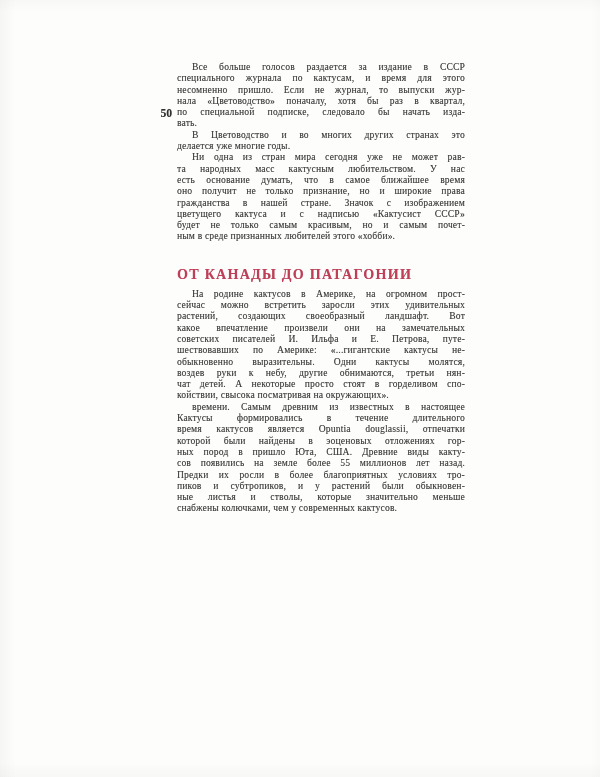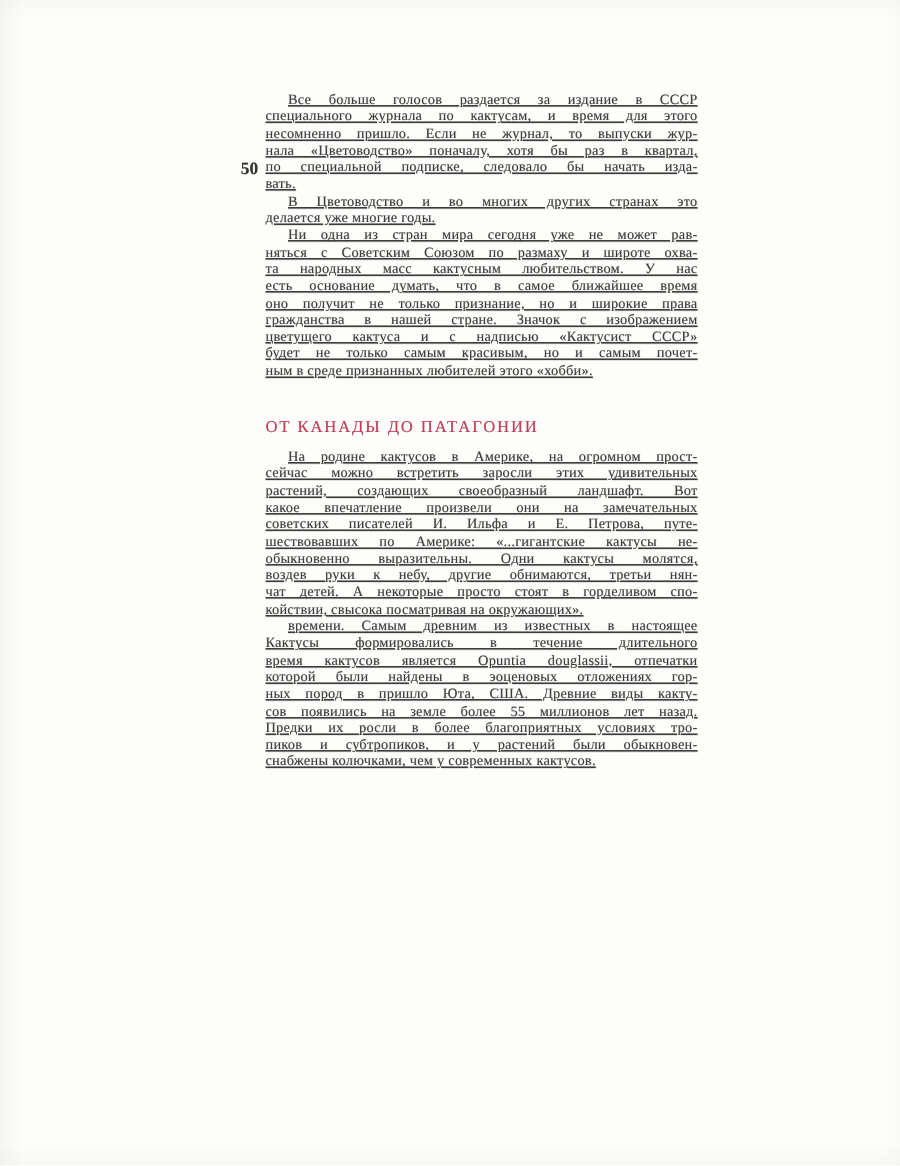--- a/index.html
+++ b/index.html
@@ -40,29 +40,28 @@
     line-height: 11.3px;
     letter-spacing: 0.2px;
     color: #3e3d3c;
     text-shadow: 0.2px 0.2px 0.5px rgba(95,95,95,0.55);
   }
   .para { margin: 0; padding: 0; }
   .tline {
     text-align: justify;
     text-align-last: justify;
     white-space: normal;
-    text-decoration: underline;
   }
   .tline-last { text-align-last: left; }
   .para .tline:first-child { text-indent: 15px; }
   .section-heading {
     margin: 26px 0 9px 0;
-    font-size: 11px;
+    font-size: 14px;
     line-height: 11px;
-    font-weight: normal;
+    font-weight: bold;
     letter-spacing: 1.3px;
     text-shadow: 0.2px 0.2px 0.4px rgba(160,70,90,0.5);
   }
 </style>
 </head>
 <body>
 
 <div class="screen">
 
   <div class="page-number">50</div>
@@ -78,21 +77,20 @@
         <div class="tline tline-last">вать.</div>
       </div>
 
     <div class="para">
         <div class="tline">В Цветоводство и во многих других странах это</div>
         <div class="tline tline-last">делается уже многие годы.</div>
       </div>
 
     <div class="para">
         <div class="tline">Ни одна из стран мира сегодня уже не может рав-</div>
-        <div class="tline">няться с Советским Союзом по размаху и широте охва-</div>
         <div class="tline">та народных масс кактусным любительством. У нас</div>
         <div class="tline">есть основание думать, что в самое ближайшее время</div>
         <div class="tline">оно получит не только признание, но и широкие права</div>
         <div class="tline">гражданства в нашей стране. Значок с изображением</div>
         <div class="tline">цветущего кактуса и с надписью «Кактусист СССР»</div>
         <div class="tline">будет не только самым красивым, но и самым почет-</div>
         <div class="tline tline-last">ным в среде признанных любителей этого «хобби».</div>
       </div>
 
     <h2 class="section-heading" style="color: rgb(191, 63, 88);">ОТ КАНАДЫ ДО ПАТАГОНИИ</h2>
@@ -112,18 +110,19 @@
 
     <div class="para">
         <div class="tline">времени. Самым древним из известных в настоящее</div>
         <div class="tline">Кактусы формировались в течение длительного</div>
         <div class="tline">время кактусов является Opuntia douglassii, отпечатки</div>
         <div class="tline">которой были найдены в эоценовых отложениях гор-</div>
         <div class="tline">ных пород в пришло Юта, США. Древние виды какту-</div>
         <div class="tline">сов появились на земле более 55 миллионов лет назад.</div>
         <div class="tline">Предки их росли в более благоприятных условиях тро-</div>
         <div class="tline">пиков и субтропиков, и у растений были обыкновен-</div>
+        <div class="tline">ные листья и стволы, которые значительно меньше</div>
         <div class="tline tline-last">снабжены колючками, чем у современных кактусов.</div>
       </div>
 
   </div>
 
 </div>
 
 </body></html>

